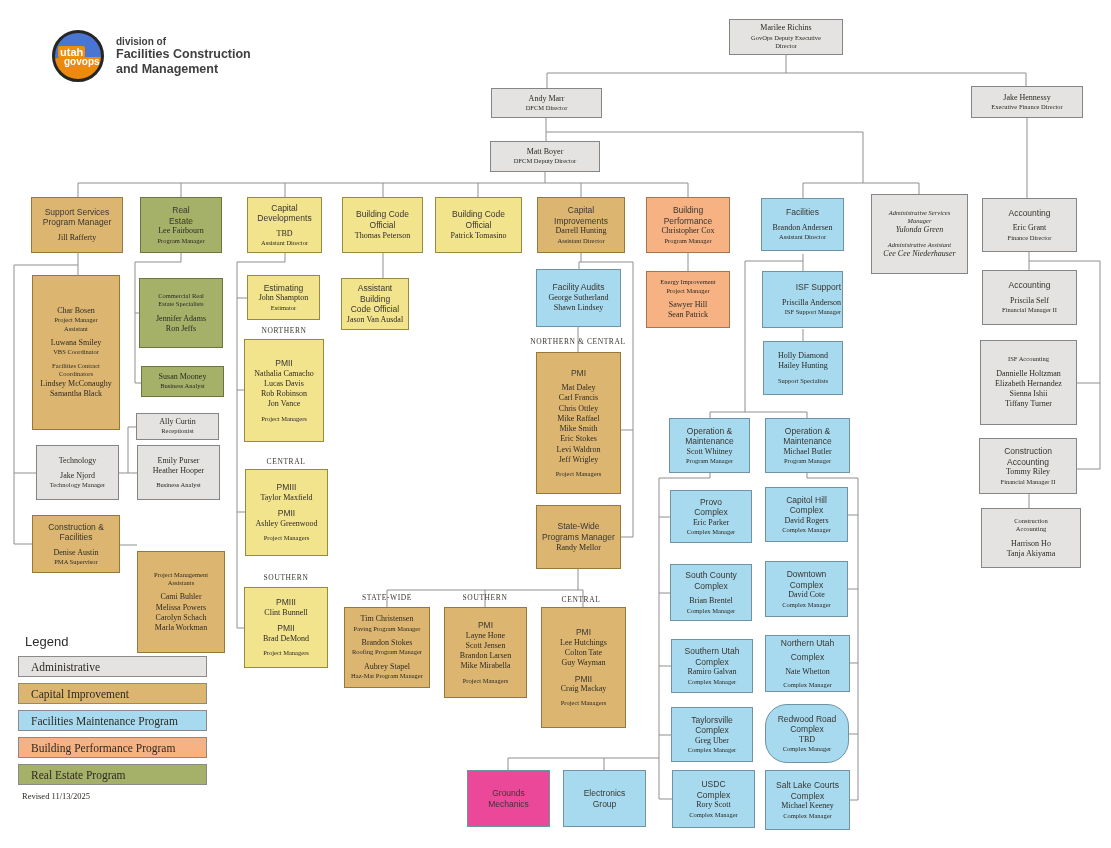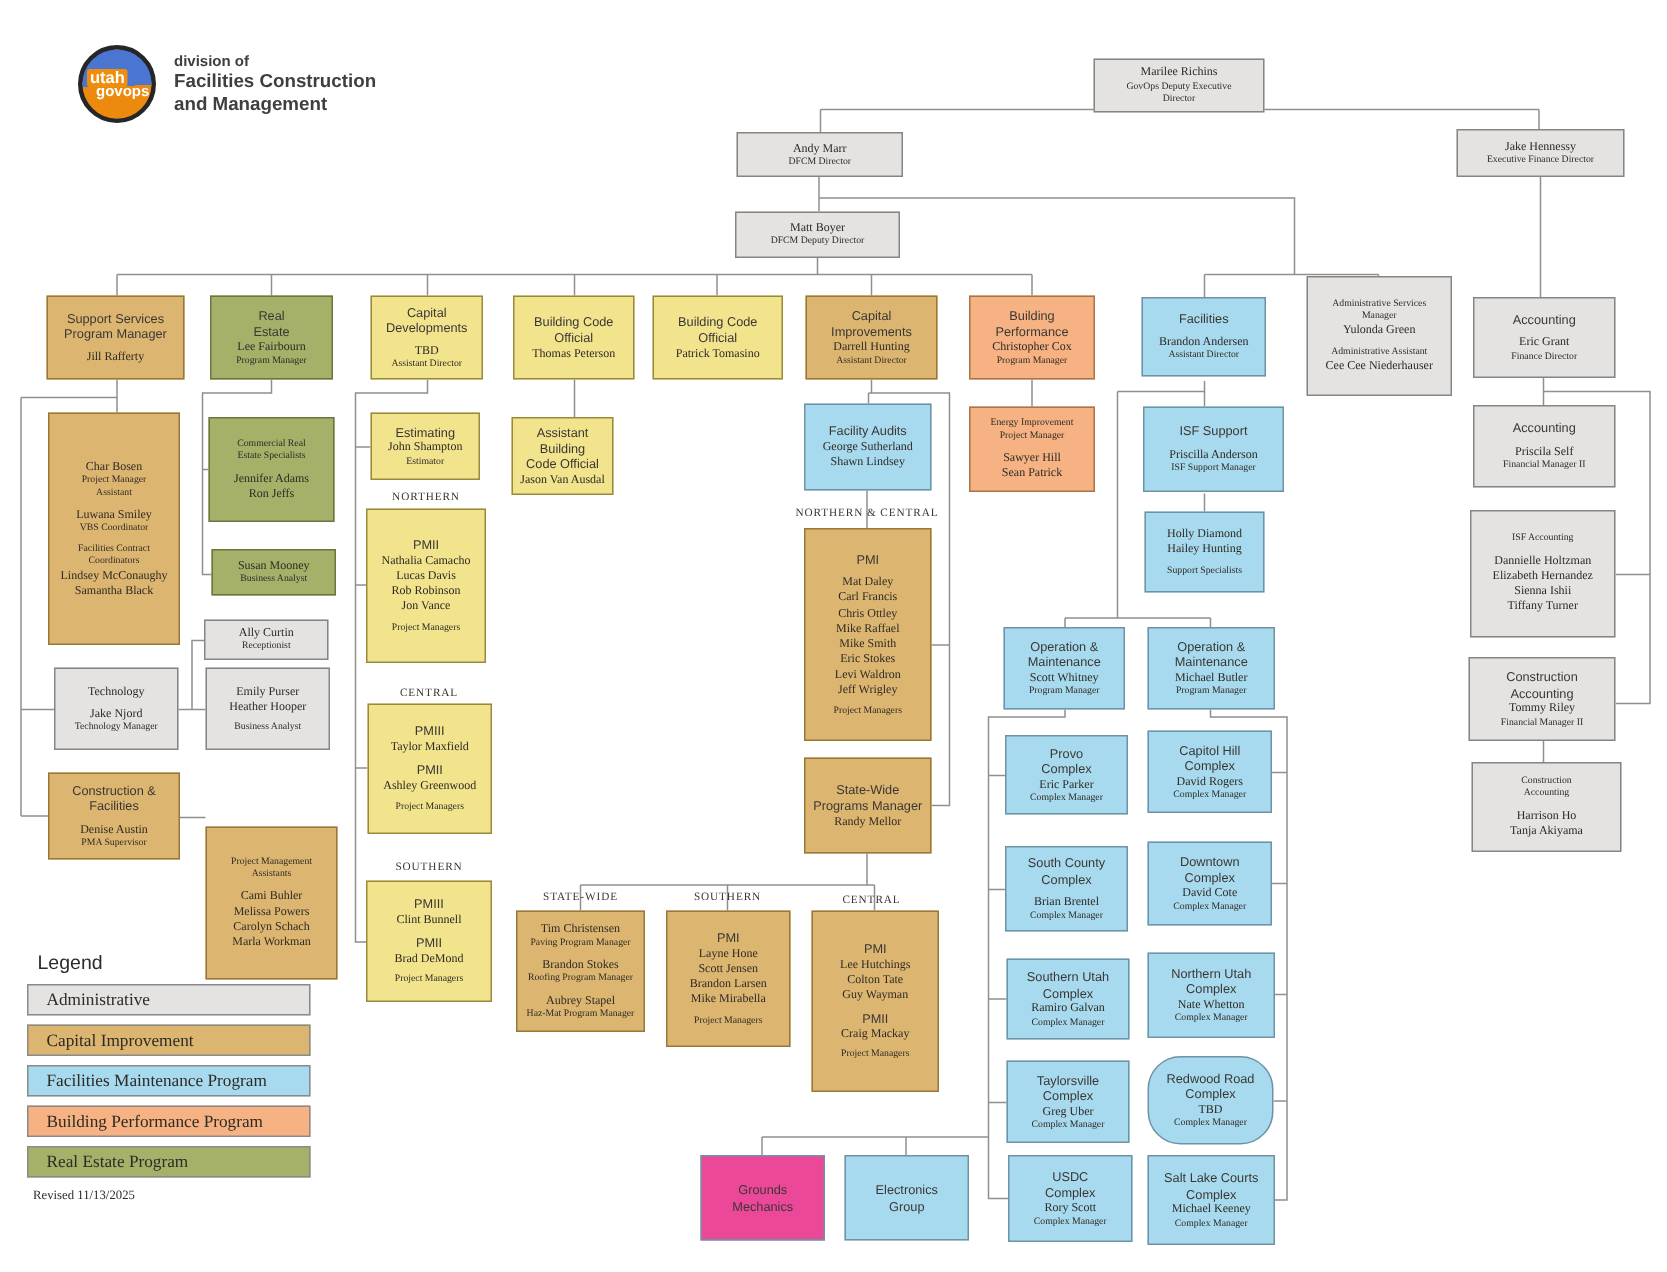--- a/index.html
+++ b/index.html
@@ -119,21 +119,21 @@
       <polyline points="848,589 858,589" fill="none" stroke="#8f8f8f" stroke-width="1"></polyline>
       <polyline points="850,663 858,663" fill="none" stroke="#8f8f8f" stroke-width="1"></polyline>
       <polyline points="849,734 858,734" fill="none" stroke="#8f8f8f" stroke-width="1"></polyline>
       <polyline points="1029,252 1029,270" fill="none" stroke="#8f8f8f" stroke-width="1"></polyline>
       <polyline points="1029,261 1100,261 1100,469 1077,469" fill="none" stroke="#8f8f8f" stroke-width="1"></polyline>
       <polyline points="1077,383 1100,383" fill="none" stroke="#8f8f8f" stroke-width="1"></polyline>
       <polyline points="1029,494 1029,508" fill="none" stroke="#8f8f8f" stroke-width="1"></polyline>
     </svg>
 
   <div id="chart">
-      <div class="box" style="left: 729px; top: 19px; width: 114px; height: 36px; background: rgb(228, 227, 225); border-color: rgb(135, 133, 131); margin-top: 20px;">
+      <div class="box" style="left: 729px; top: 19px; width: 114px; height: 36px; background: rgb(228, 227, 225); border-color: rgb(135, 133, 131);">
         <div class="ln">Marilee Richins</div>
         <div class="ls">GovOps Deputy Executive</div>
         <div class="ls">Director</div>
       </div>
       <div class="box" style="left: 491px; top: 88px; width: 111px; height: 30px; background: rgb(228, 227, 225); border-color: rgb(135, 133, 131);">
         <div class="ln">Andy Marr</div>
         <div class="ls">DFCM Director</div>
       </div>
       <div class="box" style="left: 971px; top: 86px; width: 112px; height: 32px; background: rgb(228, 227, 225); border-color: rgb(135, 133, 131);">
         <div class="ln">Jake Hennessy</div>
@@ -183,21 +183,21 @@
         <div class="lh">Performance</div>
         <div class="ln">Christopher Cox</div>
         <div class="ls">Program Manager</div>
       </div>
       <div class="box" style="left: 761px; top: 198px; width: 83px; height: 53px; background: rgb(167, 218, 238); border-color: rgb(109, 147, 164);">
         <div class="lh">Facilities</div>
         <div class="lg"></div>
         <div class="ln">Brandon Andersen</div>
         <div class="ls">Assistant Director</div>
       </div>
-      <div class="box" style="left: 871px; top: 184px; width: 97px; height: 80px; background: rgb(228, 227, 225); border-color: rgb(135, 133, 131);">
+      <div class="box" style="left: 871px; top: 194px; width: 97px; height: 80px; background: rgb(228, 227, 225); border-color: rgb(135, 133, 131); font-style: italic;">
         <div class="ls">Administrative Services</div>
         <div class="ls">Manager</div>
         <div class="ln">Yulonda Green</div>
         <div class="lg"></div>
         <div class="ls">Administrative Assistant</div>
         <div class="ln">Cee Cee Niederhauser</div>
       </div>
       <div class="box" style="left: 982px; top: 198px; width: 95px; height: 54px; background: rgb(228, 227, 225); border-color: rgb(135, 133, 131);">
         <div class="lh">Accounting</div>
         <div class="lg"></div>
@@ -271,21 +271,21 @@
         <div class="ln">Levi Waldron</div>
         <div class="ln">Jeff Wrigley</div>
         <div class="lg"></div>
         <div class="ls">Project Managers</div>
       </div>
       <div class="box" style="left: 536px; top: 505px; width: 85px; height: 64px; background: rgb(220, 182, 113); border-color: rgb(151, 120, 58);">
         <div class="lh">State-Wide</div>
         <div class="lh">Programs Manager</div>
         <div class="ln">Randy Mellor</div>
       </div>
-      <div class="box" style="left: 762px; top: 271px; width: 94px; height: 57px; background: rgb(167, 218, 238); border-color: rgb(109, 147, 164);">
+      <div class="box" style="left: 762px; top: 271px; width: 81px; height: 57px; background: rgb(167, 218, 238); border-color: rgb(109, 147, 164); align-items: flex-end;">
         <div class="lh">ISF Support</div>
         <div class="lg"></div>
         <div class="ln">Priscilla Anderson</div>
         <div class="ls">ISF Support Manager</div>
       </div>
       <div class="box" style="left: 763px; top: 341px; width: 80px; height: 54px; background: rgb(167, 218, 238); border-color: rgb(109, 147, 164);">
         <div class="ln">Holly Diamond</div>
         <div class="ln">Hailey Hunting</div>
         <div class="lg"></div>
         <div class="ls">Support Specialists</div>
@@ -353,21 +353,21 @@
         <div class="lh">Complex</div>
         <div class="ln">David Cote</div>
         <div class="ls">Complex Manager</div>
       </div>
       <div class="box" style="left: 671px; top: 639px; width: 82px; height: 54px; background: rgb(167, 218, 238); border-color: rgb(109, 147, 164);">
         <div class="lh">Southern Utah</div>
         <div class="lh">Complex</div>
         <div class="ln">Ramiro Galvan</div>
         <div class="ls">Complex Manager</div>
       </div>
-      <div class="box" style="left: 765px; top: 635px; width: 85px; height: 57px; background: rgb(167, 218, 238); border-color: rgb(109, 147, 164);">
+      <div class="box" style="left: 765px; top: 635px; width: 85px; height: 57px; background: rgb(167, 218, 238); border-color: rgb(109, 147, 164); justify-content: space-between;">
         <div class="lh">Northern Utah</div>
         <div class="lh">Complex</div>
         <div class="ln">Nate Whetton</div>
         <div class="ls">Complex Manager</div>
       </div>
       <div class="box" style="left: 671px; top: 707px; width: 82px; height: 55px; background: rgb(167, 218, 238); border-color: rgb(109, 147, 164);">
         <div class="lh">Taylorsville</div>
         <div class="lh">Complex</div>
         <div class="ln">Greg Uber</div>
         <div class="ls">Complex Manager</div>

